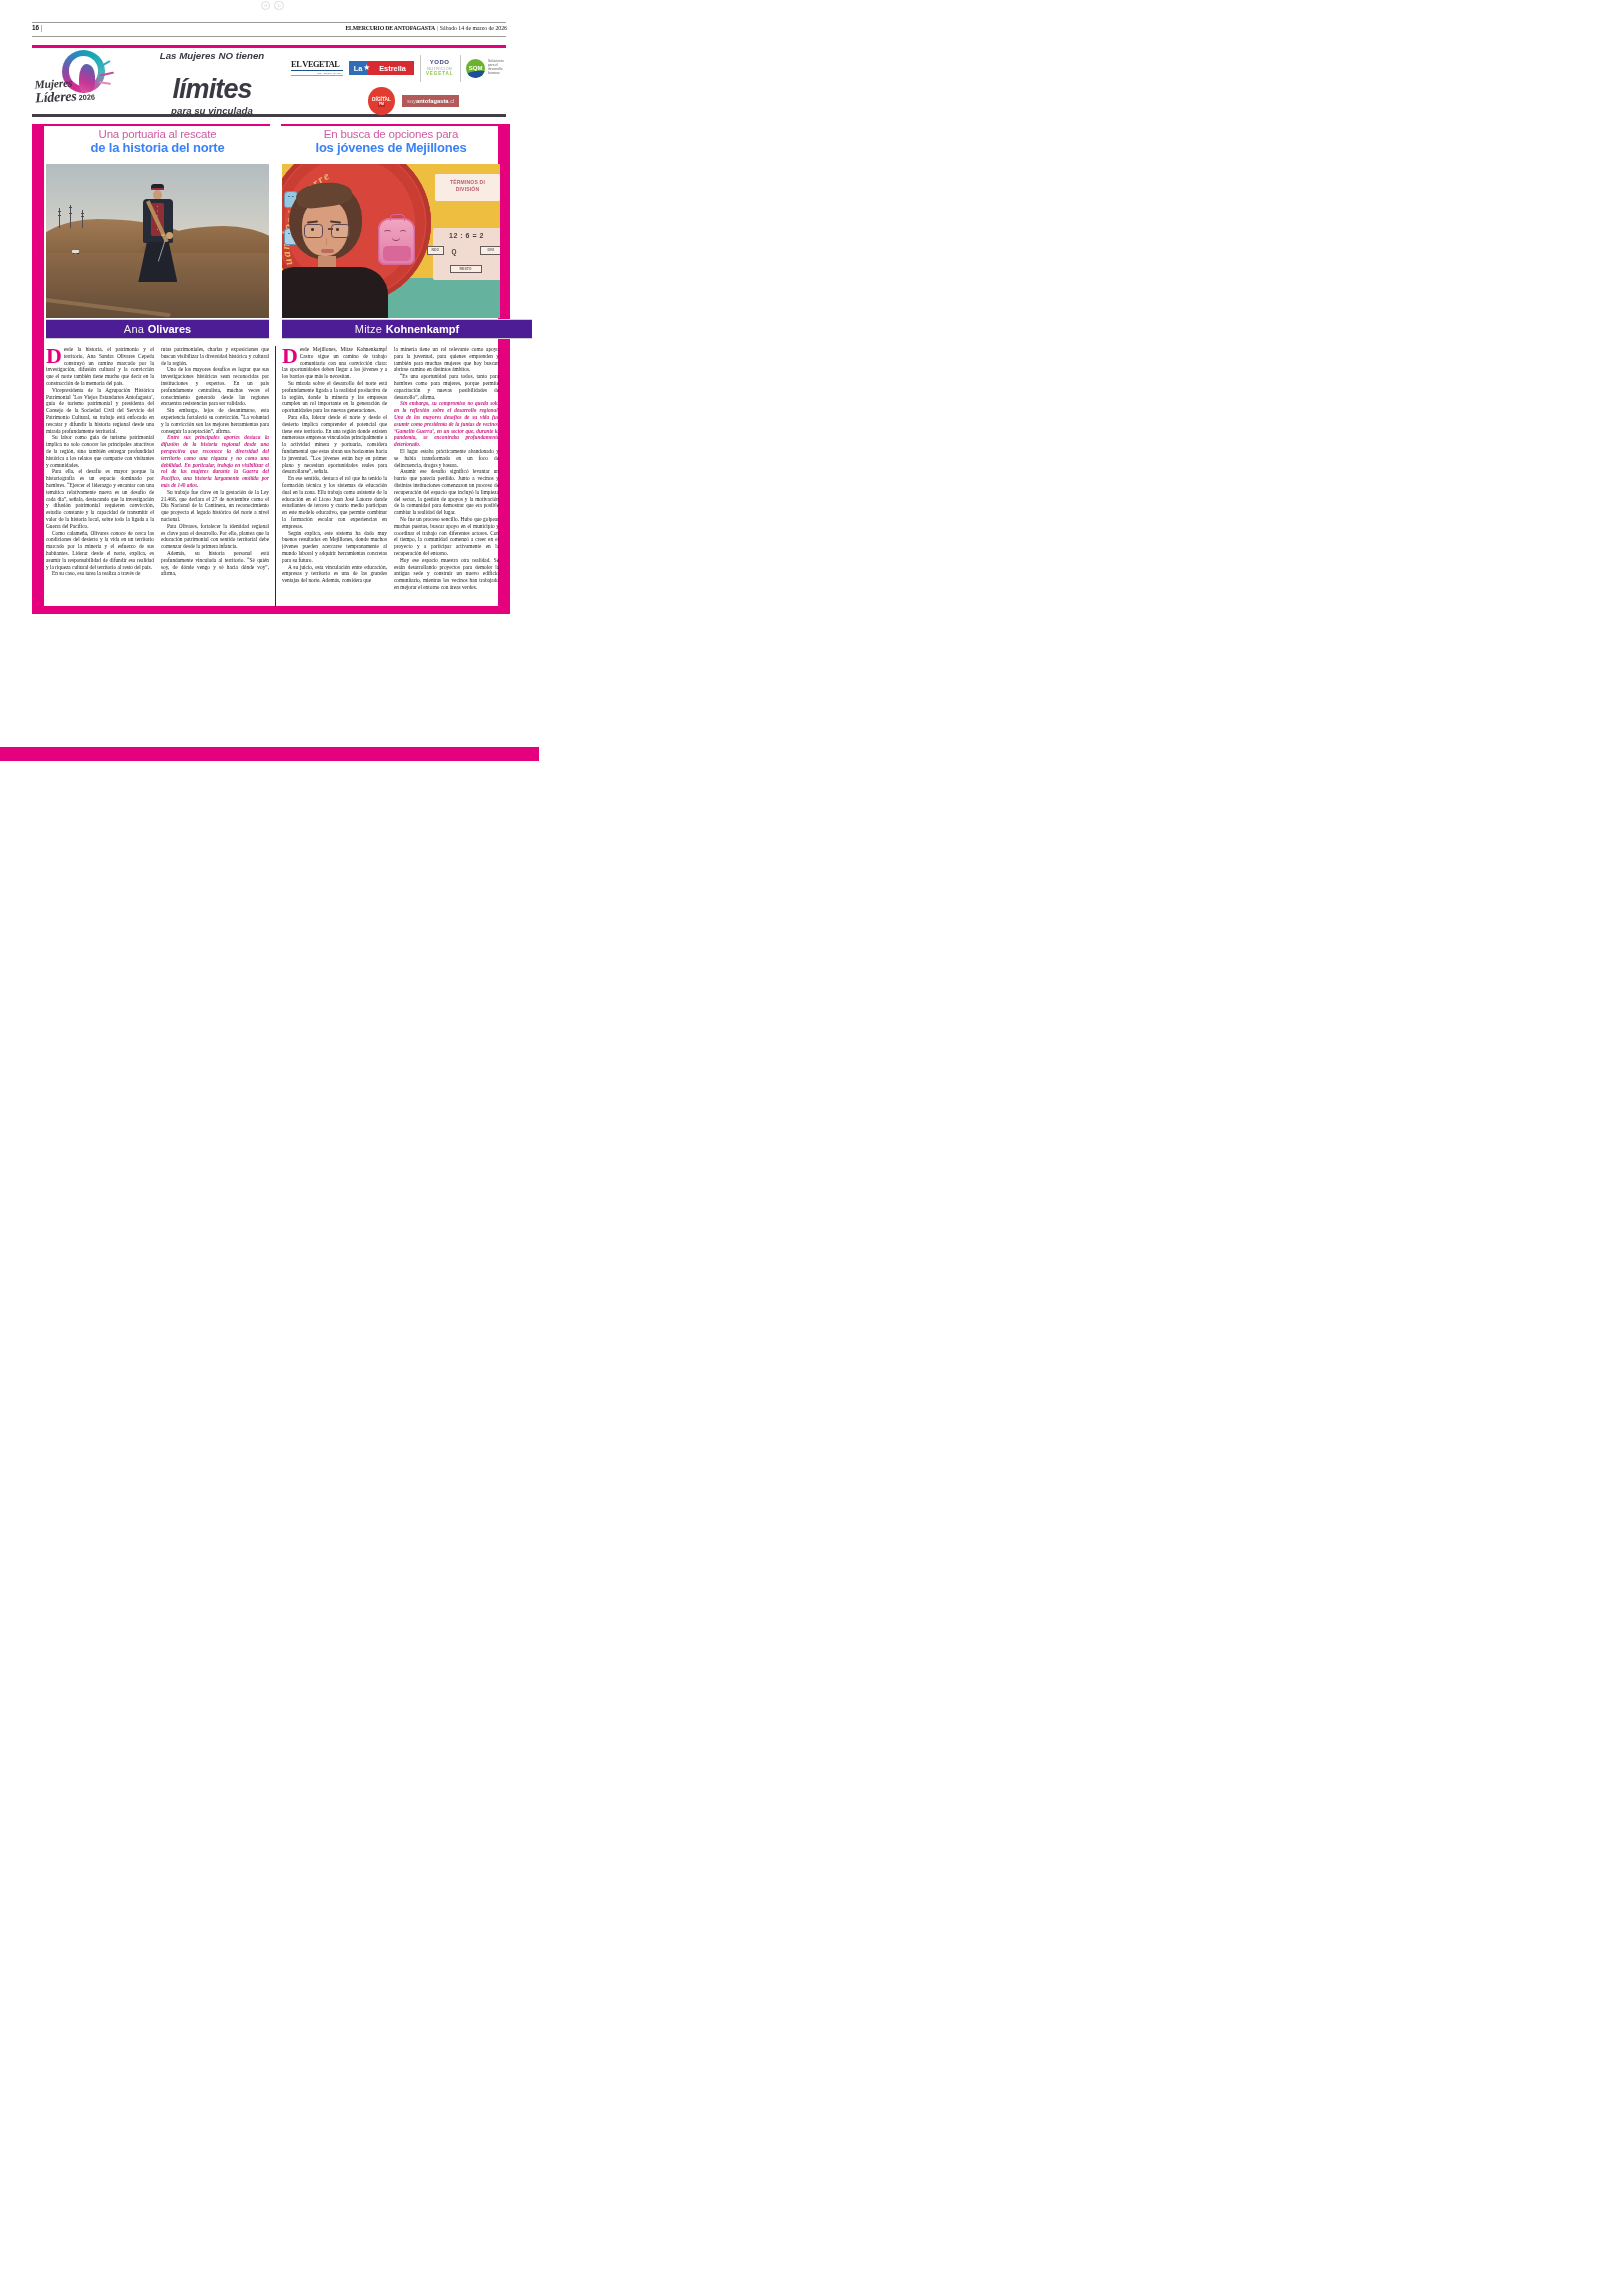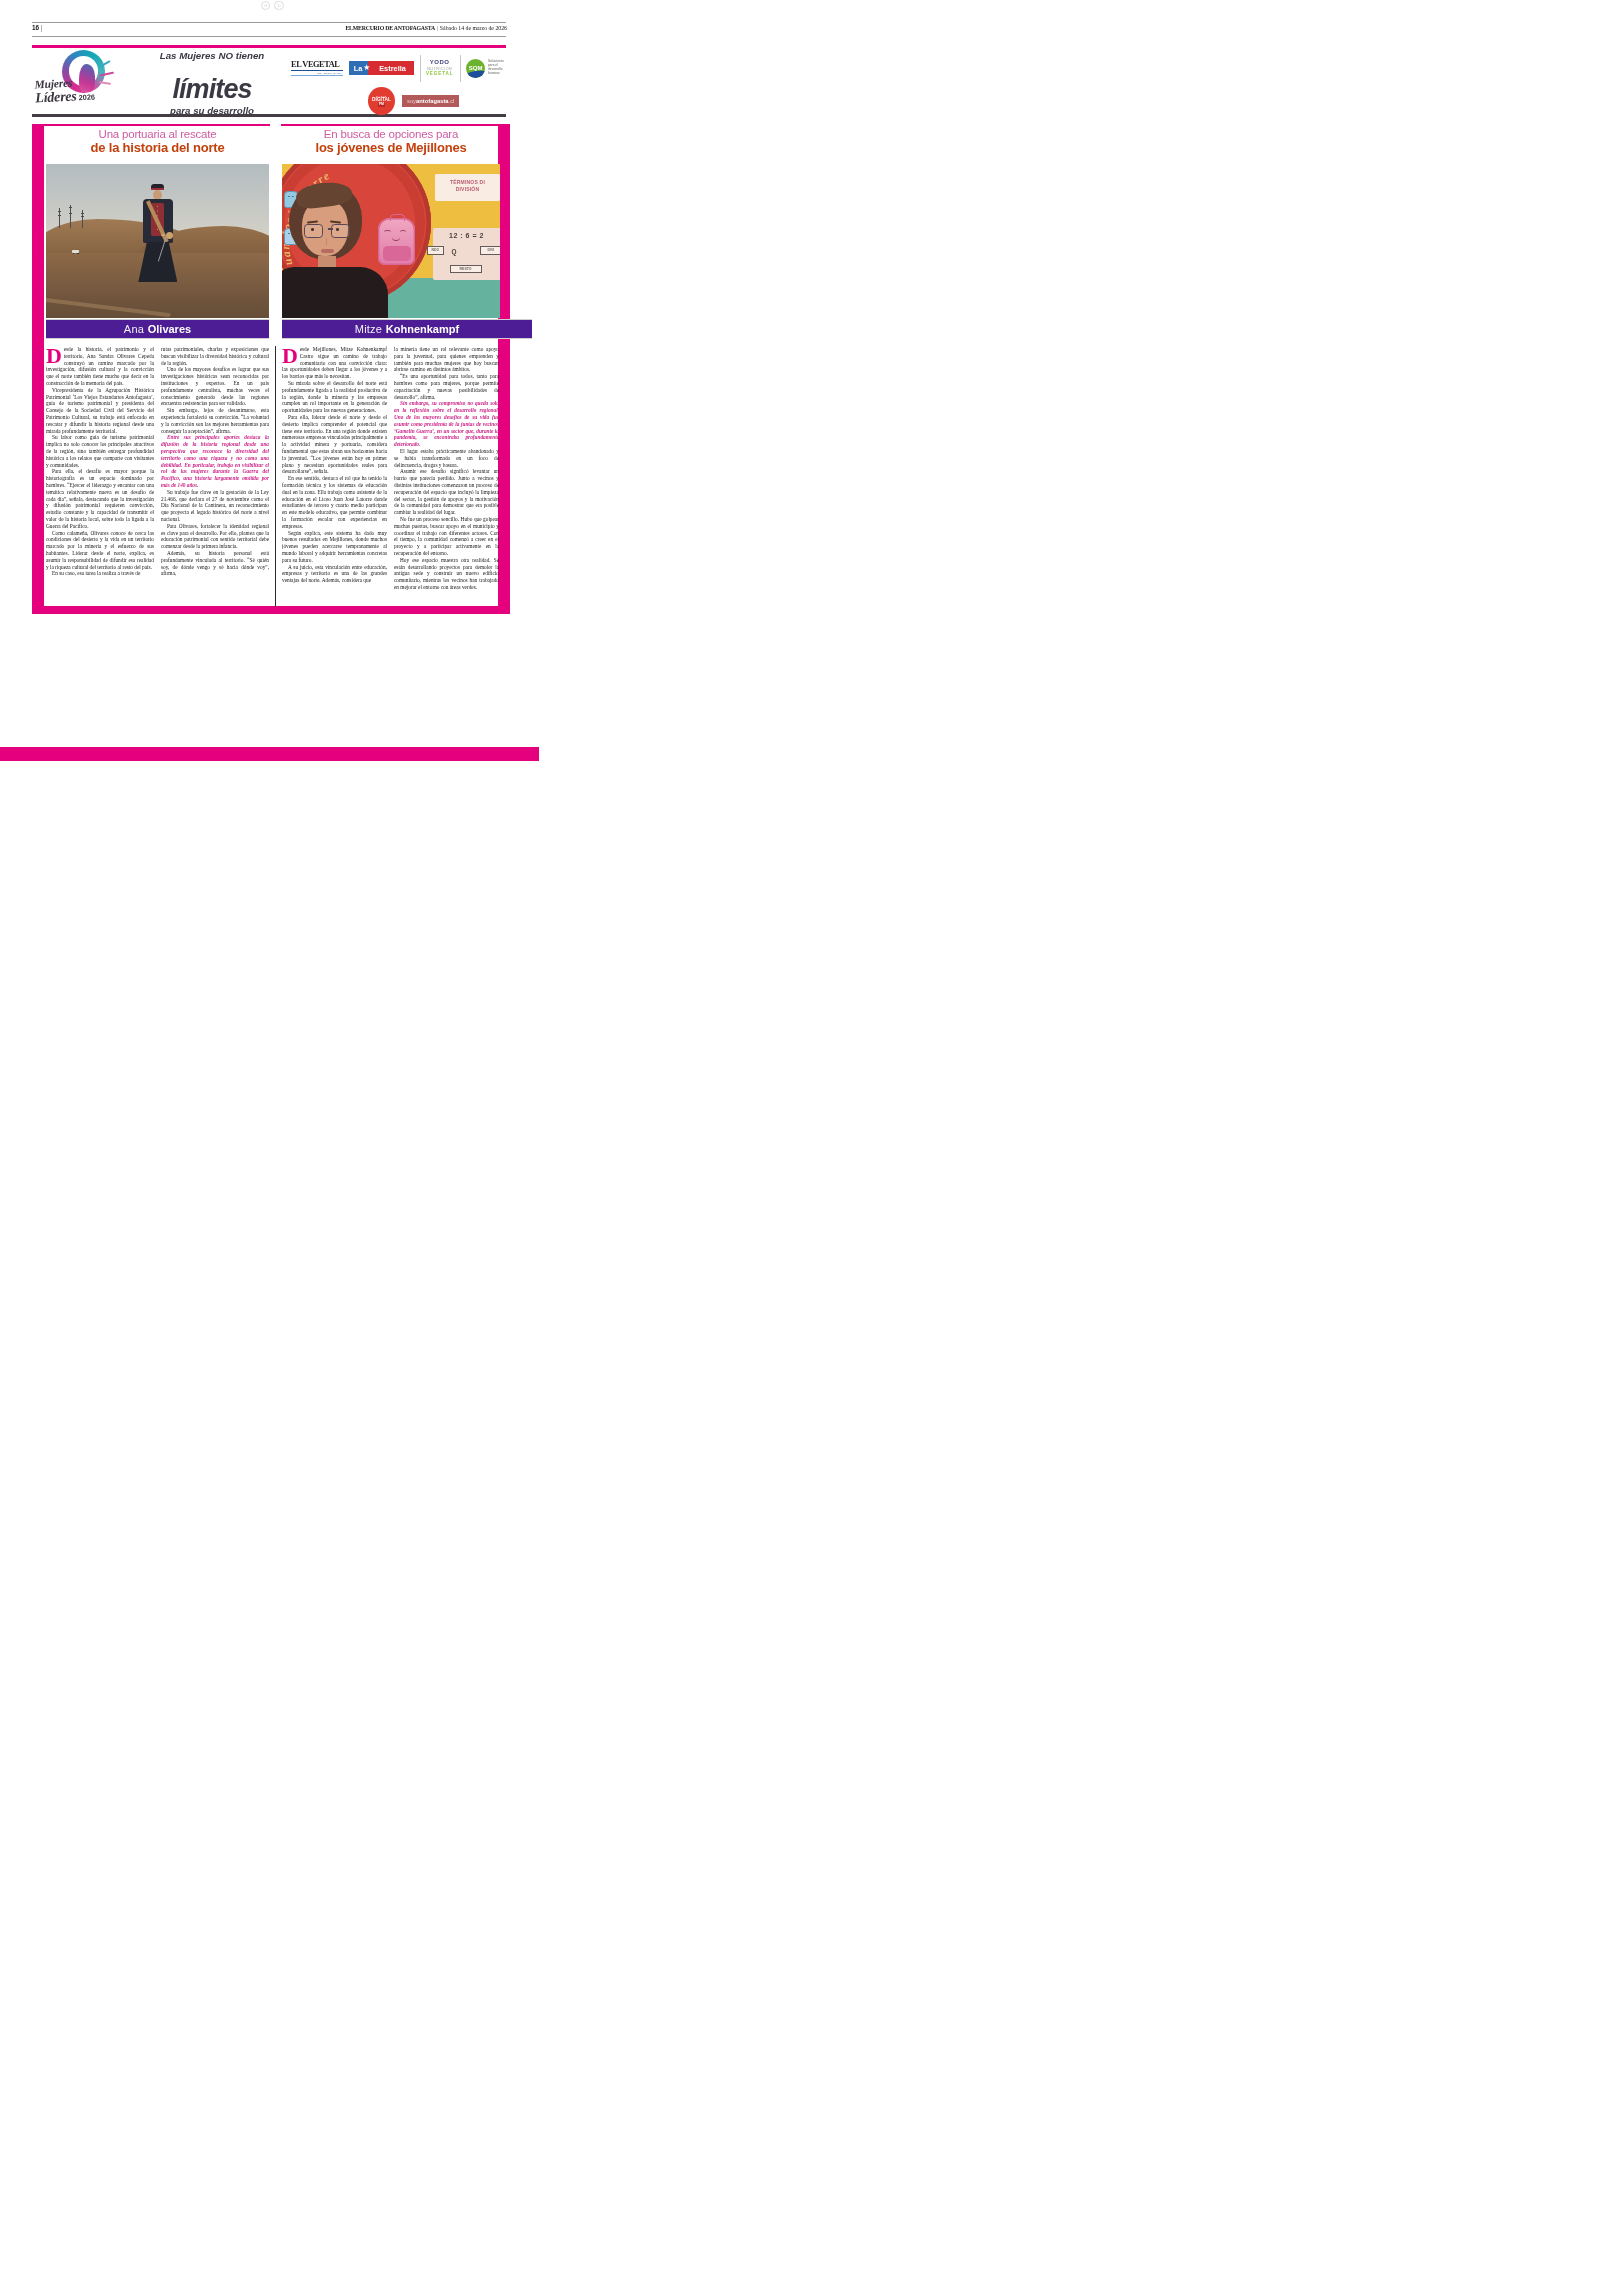--- a/index.html
+++ b/index.html
@@ -75,21 +75,21 @@
   .p-dig .d2{font-size:3.5px;font-weight:bold;background:#b72b22;padding:0 1.4px;margin-top:0.5px;}
   .p-soy{height:12px;background:#b2595a;color:#fff;display:flex;align-items:center;
      padding:0 4.6px;font-size:5.8px;}
   .p-soy .bold{font-weight:bold;}
   .p-soy .lite{color:#e8caca;}
   
   .accent{position:absolute;background:#e5017e;}
   
   .headline{position:absolute;text-align:center;line-height:1.12;}
   .hl-light{font-size:11.5px;color:#cf5ba2;letter-spacing:-0.2px;}
-  .hl-bold{font-size:13px;color:#c2410c;font-weight:bold;letter-spacing:-0.2px;}
+  .hl-bold{font-size:13px;color:#3b82f6;font-weight:bold;letter-spacing:-0.2px;}
   
   .photo{position:absolute;overflow:hidden;}
   .ph1{background:#cfc9bd;}
   .ph1 .sky{position:absolute;left:0;top:0;width:100%;height:54%;background:linear-gradient(180deg,#b3bcc0,#d8d4c8);}
   .ph1 .hillfar{position:absolute;left:-8%;top:36%;width:80%;height:30%;background:linear-gradient(#a07a53,#7d5c3e);
      border-radius:45% 70% 0 0/100% 90% 0 0;}
   .ph1 .hillright{position:absolute;right:-10%;top:40%;width:70%;height:26%;background:linear-gradient(#97714c,#7a593c);
      border-radius:60% 45% 0 0/90% 100% 0 0;}
   .ph1 .ground{position:absolute;left:0;bottom:0;width:100%;height:42%;background:linear-gradient(180deg,#8d6948,#644d38);}
   .ph1 .track{position:absolute;left:-4%;bottom:6%;width:60%;height:4.1px;background:#a5855f;opacity:.55;
@@ -197,21 +197,21 @@
       <div class="ml-f ml-f3"></div>
       <div class="ml-text">
         <div class="ml-w1">Mujeres</div>
         <div class="ml-w2"><span>Líderes</span><span class="ml-year">2026</span></div>
       </div>
     </div>
 
     <div class="slogan">
       <div class="s1">Las Mujeres NO tienen</div>
       <div class="s2">límites</div>
-      <div class="s3">para su desarrollo</div>
+      <div class="s3">para su vinculada</div>
     </div>
 
     <div class="partners">
       <div class="prow1">
         <div class="p-merc">
           <div class="name">EL VEGETAL</div>
           <div class="r1"></div>
           <div class="sub">DE ANTOFAGASTA</div>
           <div class="r2"></div>
         </div>

